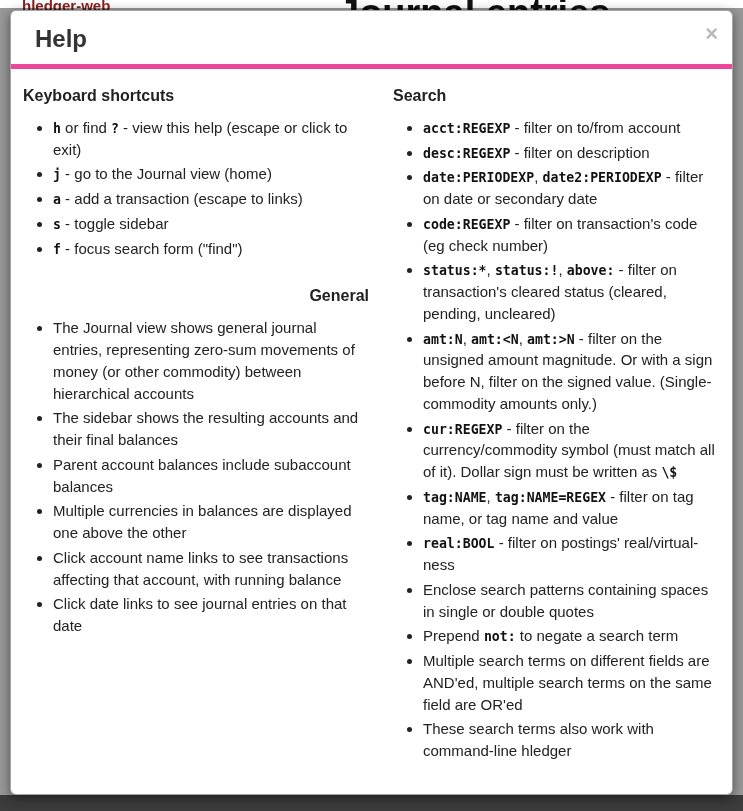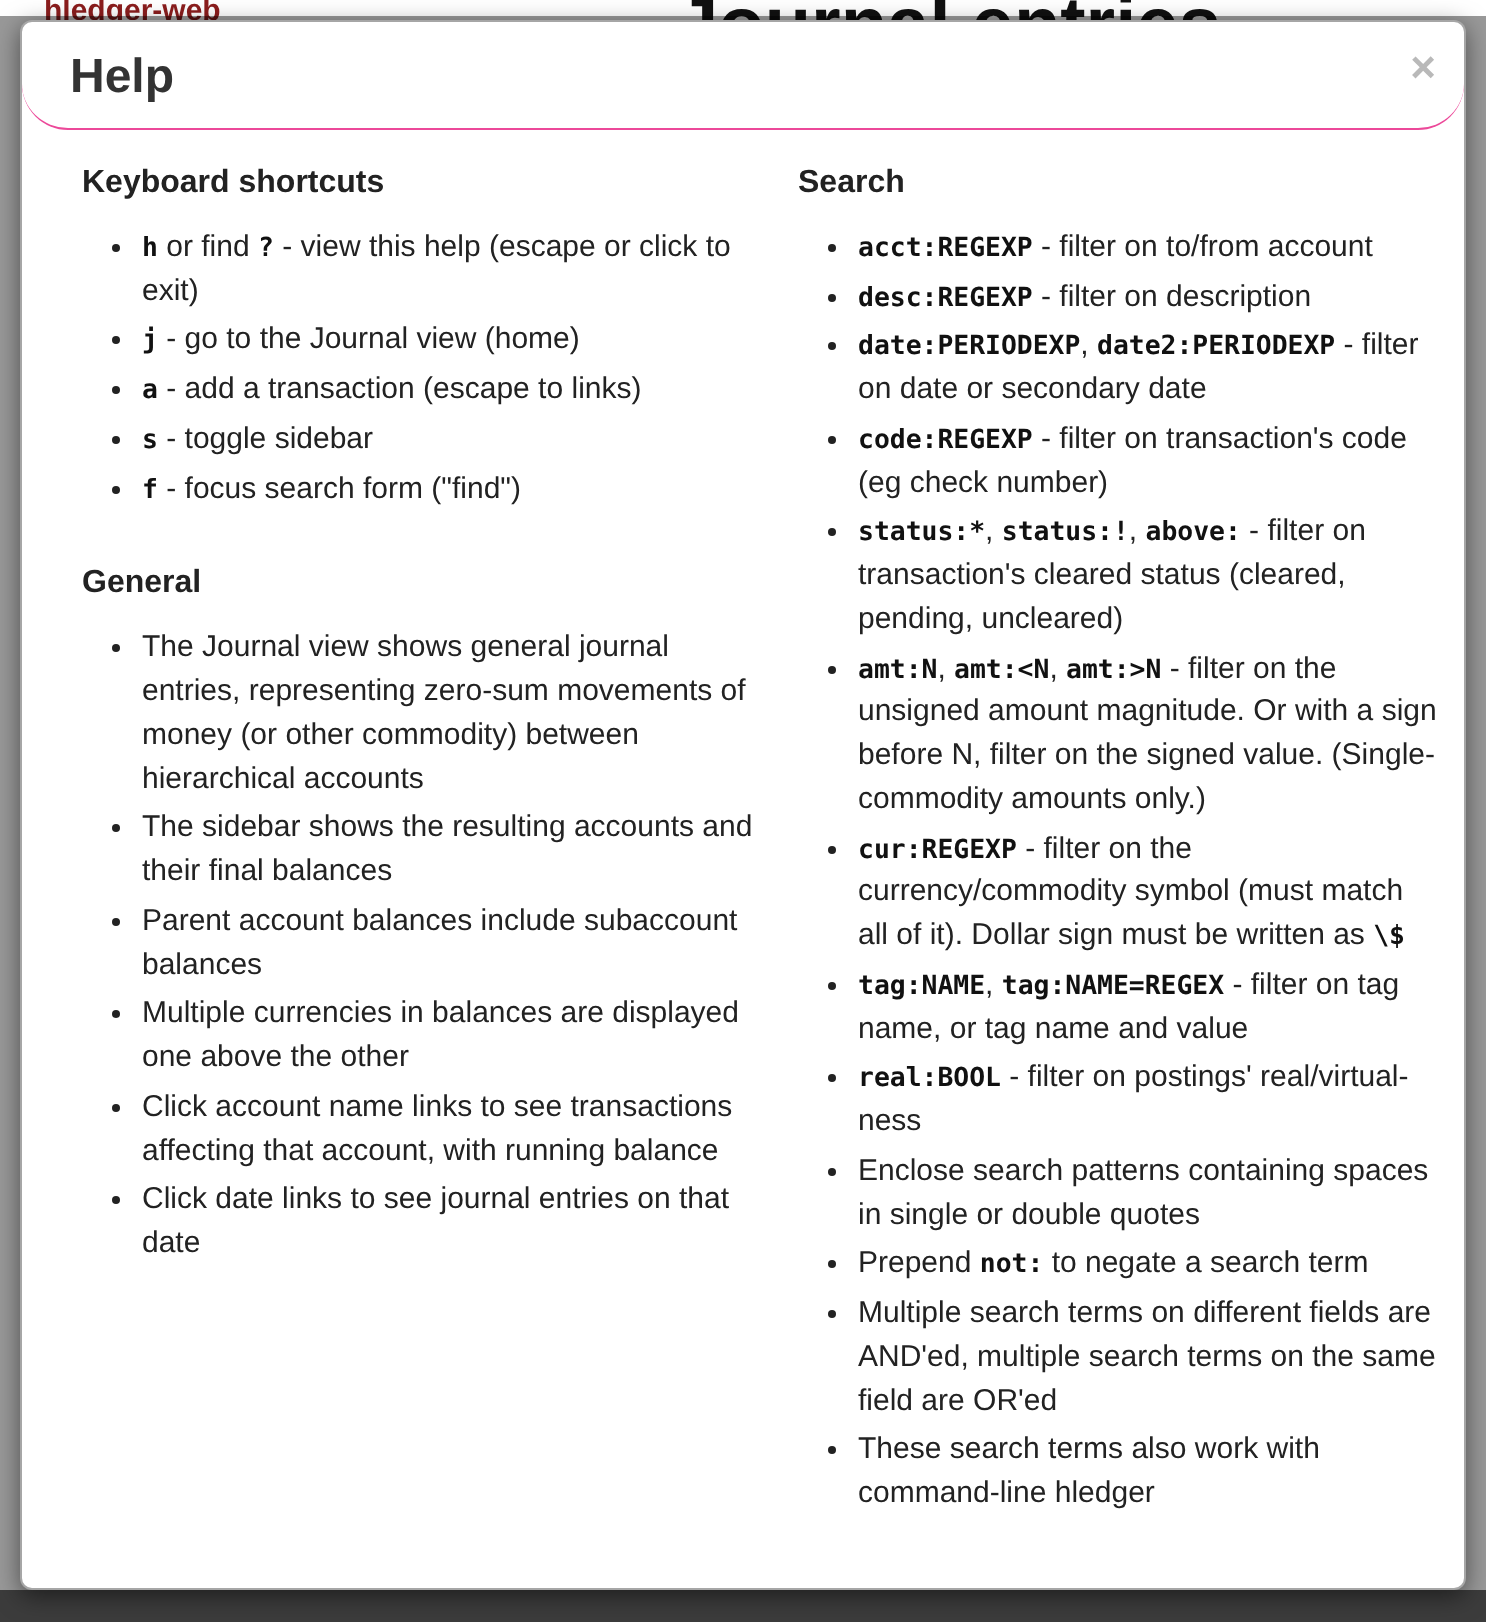--- a/index.html
+++ b/index.html
@@ -37,44 +37,43 @@
     left: 10px; top: 10px; width: 723px; height: 785px;
     background: #ffffff;
     border: 1px solid rgba(0,0,0,0.35);
     border-radius: 6px;
     box-shadow: 0 3px 12px rgba(0,0,0,0.5);
     overflow: hidden;
   }
   .modal-header {
     position: relative;
     padding: 14px 15px 10px 24px;
-    border-bottom: 1px solid #ec4899;
-    border-radius: 23px;
+    border-bottom: 5px solid #ec4899;
   }
   .modal-title { font-size: 24px; font-weight: bold; color: #333; line-height: 1.2; }
   .close {
     position: absolute; top: 12px; right: 14px;
     background: none; border: none; cursor: pointer;
     font-size: 22px; line-height: 1; color: #b9b9b9; font-weight: bold;
     font-family: "Liberation Sans", sans-serif;
   }
   .modal-body {
     display: flex;
-    padding: 18px 12px 20px 30px;
-    gap: 12px;
+    padding: 18px 12px 20px 12px;
+    gap: 24px;
     color: #222;
   }
   .col-left  { width: 346px; flex: 0 0 auto; }
   .col-right { flex: 1 1 auto; min-width: 0; }
 
   .section-heading {
     font-size: 16px; font-weight: bold; color: #222;
     margin: 0 0 12px 0;
   }
-  .help-list + .section-heading { margin-top: 28px; }
+  .help-list + .section-heading { margin-top: 28px; text-align: right; }
   ul.help-list {
     list-style: disc;
     margin: 0 0 10px 0;
     padding-left: 30px;
     font-size: 15px;
     line-height: 1.45;
   }
   ul.help-list li { margin-bottom: 3px; }
   .code {
     font-family: "DejaVu Sans Mono", monospace;

